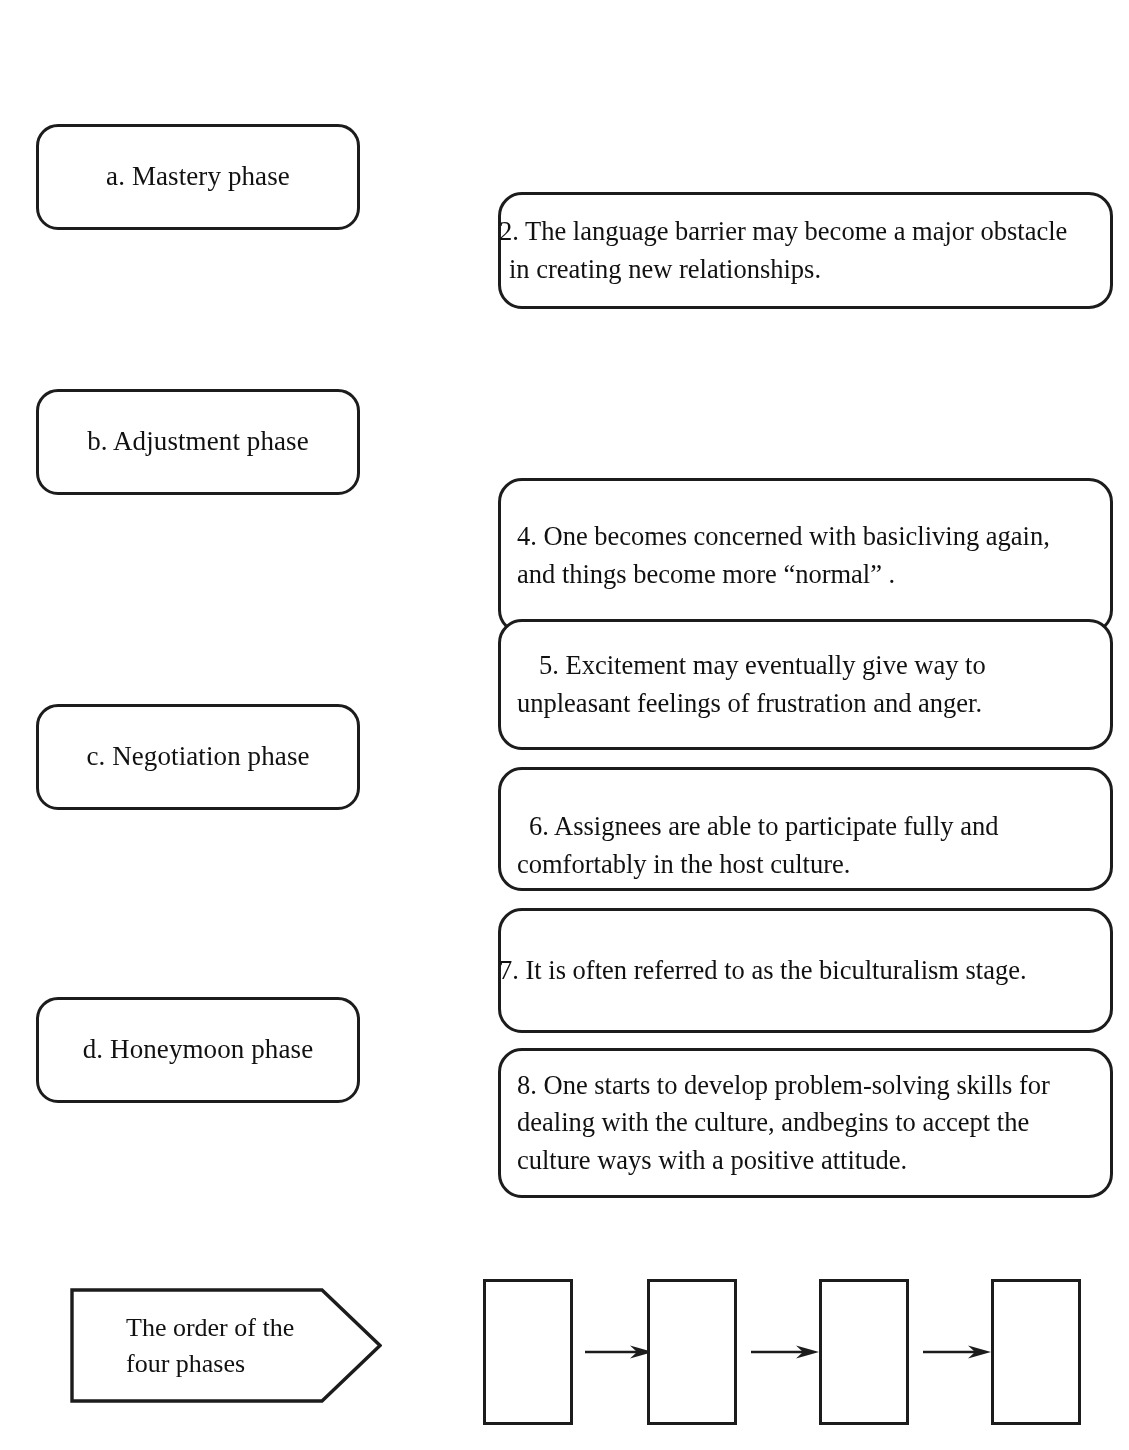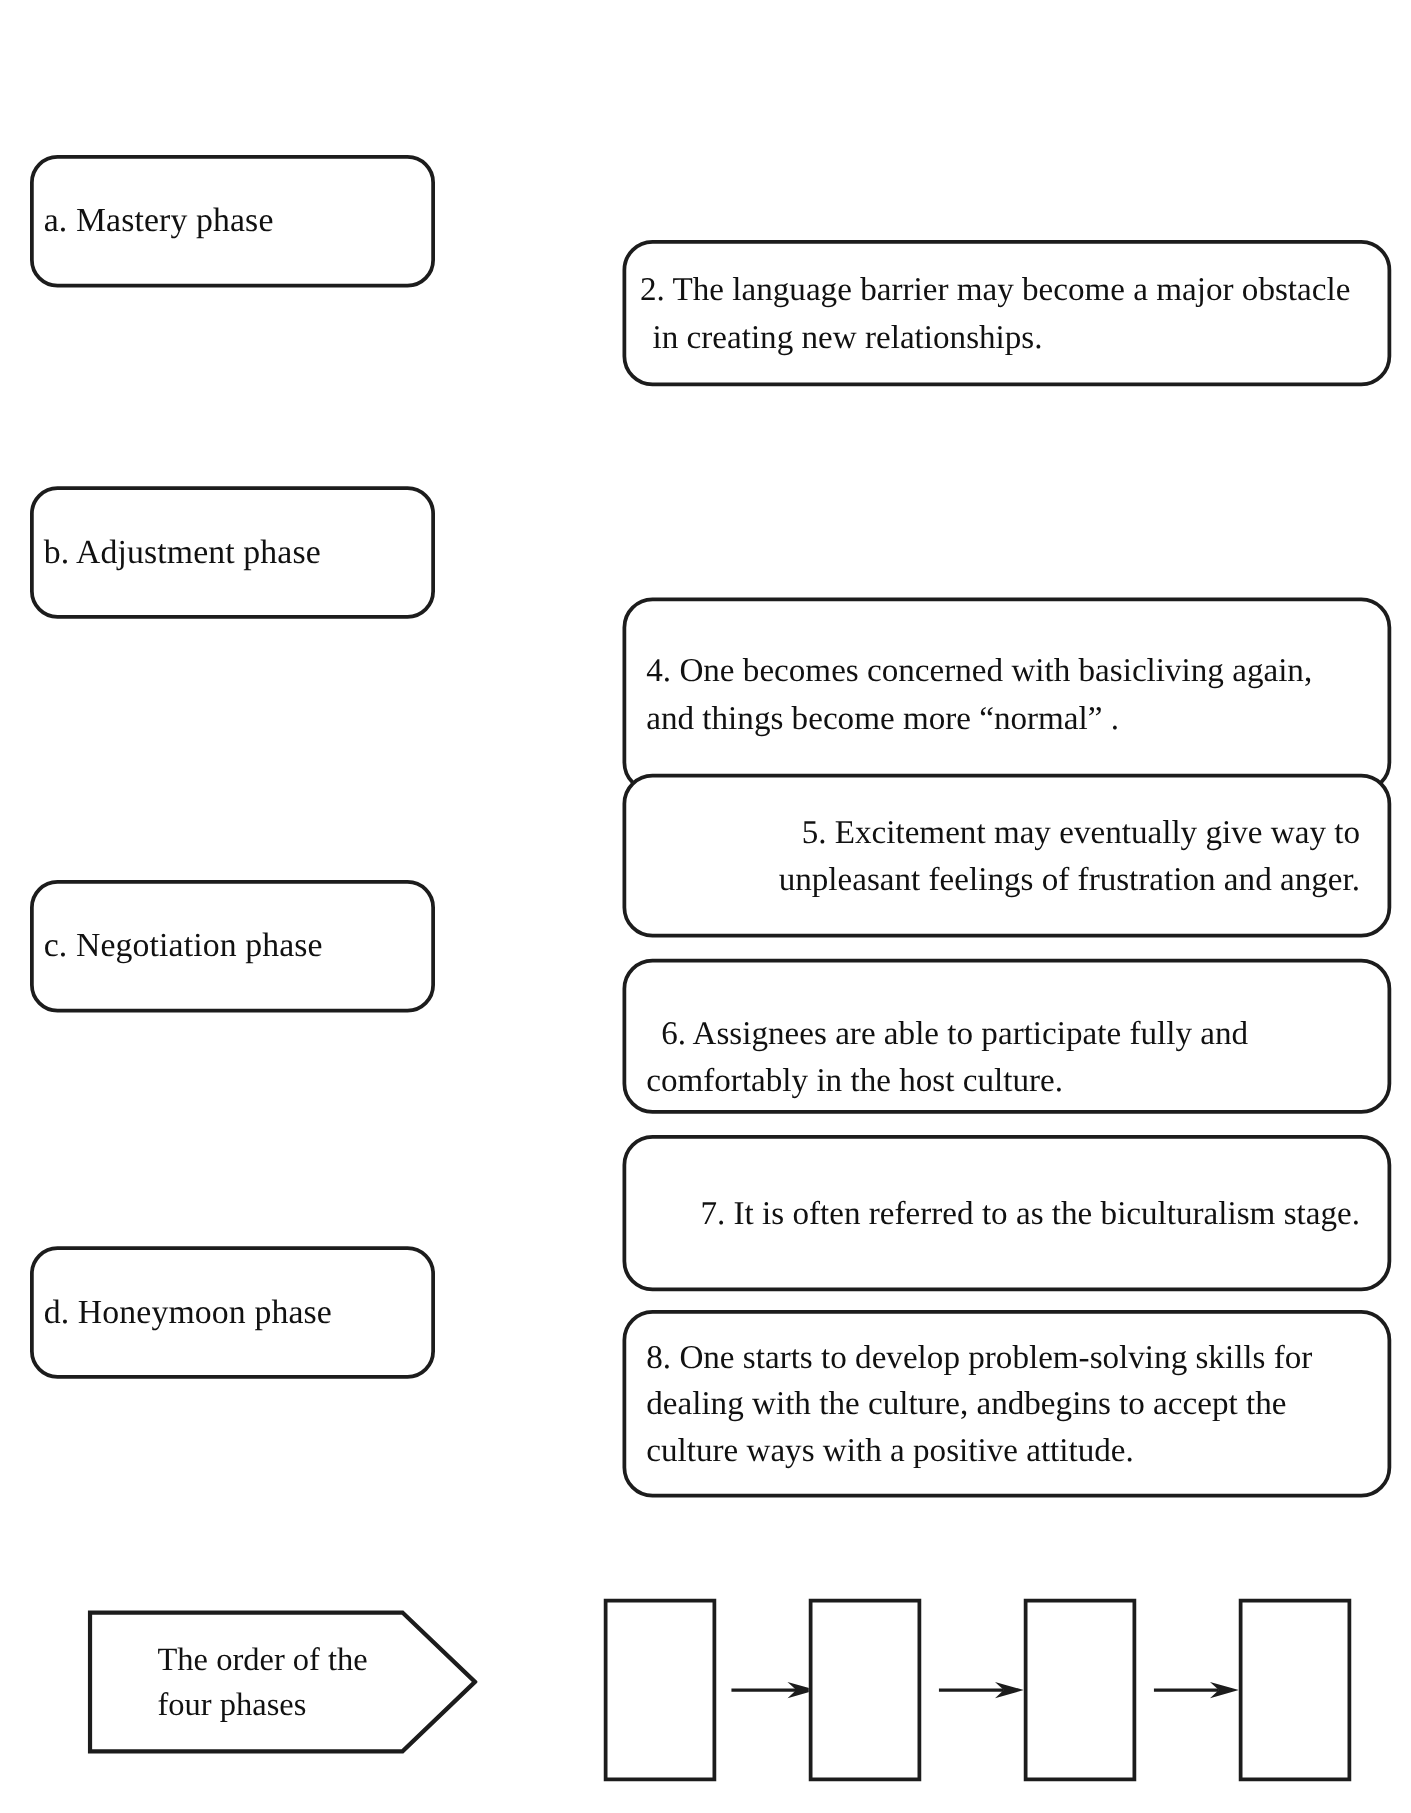--- a/index.html
+++ b/index.html
@@ -18,28 +18,29 @@
   }
 
   #page-root {
     position: absolute;
     inset: 0;
   }
 
   
   .phase-box {
     position: absolute;
-    left: 24px;
+    left: 36px;
     width: 324px;
     box-sizing: border-box;
     border: 3px solid #1c1c1c;
     border-radius: 22px;
     background: #ffffff;
     display: flex;
     align-items: center;
+    justify-content: center;
     font-size: 27px;
     line-height: 1.25;
     letter-spacing: 0.1px;
   }
   .phase-box .phase-label {
     display: block;
     text-align: center;
     padding: 0 8px;
   }
 
@@ -65,24 +66,24 @@
     width: 100%;
     box-sizing: border-box;
     padding: 0 22px 0 16px;
     font-size: 26.5px;
     line-height: 1.42;
     text-align: left;
     white-space: pre-wrap;
   }
   
   .indent-lg .stmt-text { text-indent: 30px; }
-  .indent-md .stmt-text { text-indent: 22px; text-align: right; }
+  .indent-md .stmt-text { text-indent: 22px; }
   .indent-sm .stmt-text { text-indent: 12px; margin-top: 34px; }
   .indent-none .stmt-text { text-indent: 0; }
-  .hang .stmt-text { padding-left: 21px; text-indent: -10px; }
+  .hang .stmt-text { padding-left: 8px; text-indent: -10px; }
 
   .stmt-1 { top: 44px;   height: 131px; }
   .stmt-2 { top: 192px;  height: 117px; }
   .stmt-3 { top: 331px;  height: 131px; }
   .stmt-4 { top: 478px;  height: 156px; }
   .stmt-5 { top: 619px;  height: 131px; }
   .stmt-6 { top: 767px;  height: 124px; }
   .stmt-7 { top: 908px;  height: 125px; }
   .stmt-8 { top: 1048px; height: 150px; justify-content: flex-end; }
 

